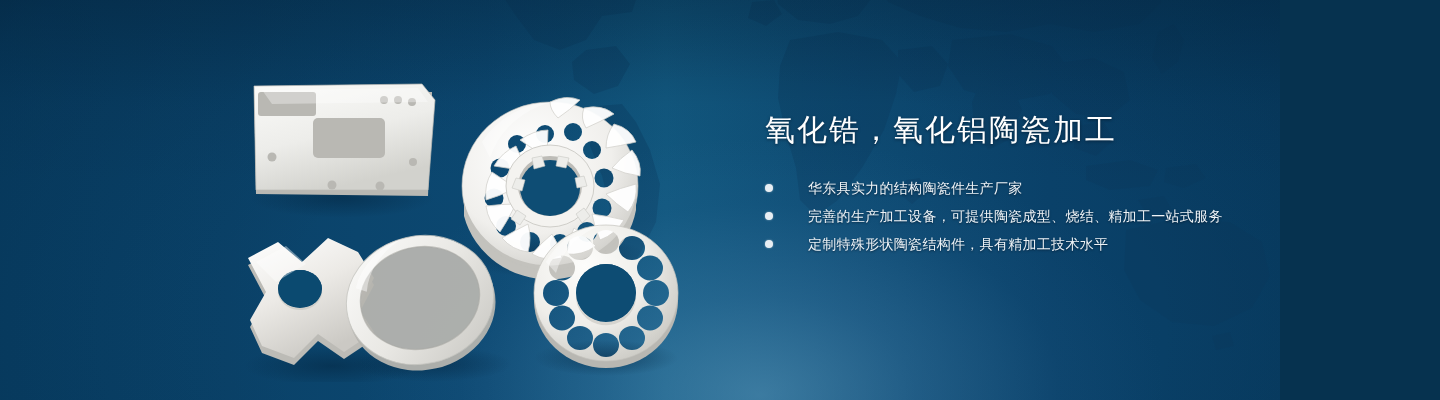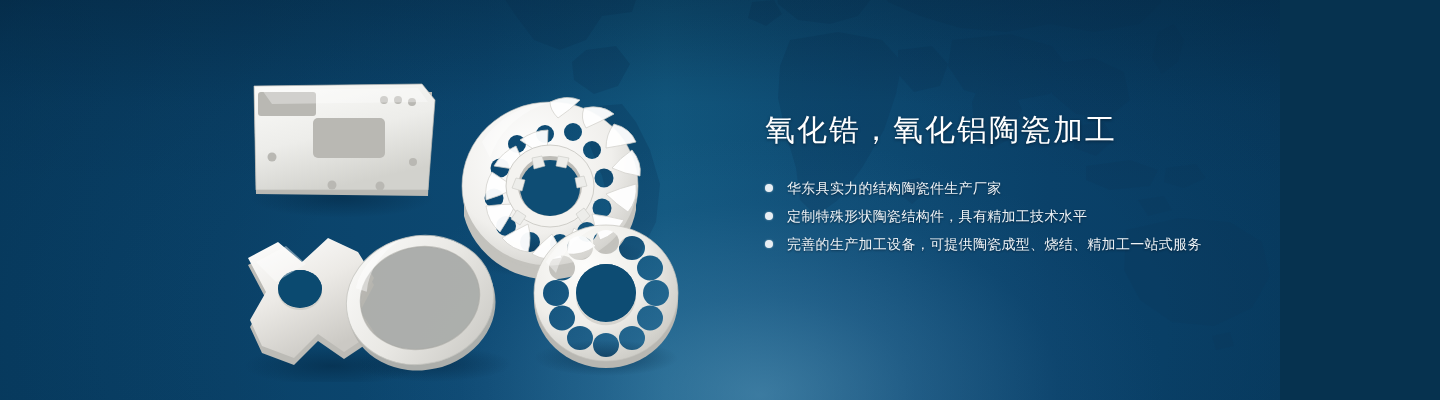--- a/index.html
+++ b/index.html
@@ -99,20 +99,21 @@
     box-shadow:0 0 2px rgba(255,255,255,0.5);
     flex:0 0 auto;
     margin-right:14px;
   }
   .btext{
     color:#eef3f7;
     font-size:14px;
     line-height:20px;
     letter-spacing:0.3px;
     text-shadow:0 1px 2px rgba(0,12,26,0.55);
+    margin-left:21px;
   }
 </style>
 </head>
 <body>
 
 <div class="banner">
 
   <div class="bg-base"></div>
 
   <div class="worldmap">
@@ -364,22 +365,22 @@
 
   <div class="copy">
     <h1 class="headline">氧化锆，氧化铝陶瓷加工</h1>
     <ul class="bullets">
       <li>
         <span class="dot"></span>
         <span class="btext">华东具实力的结构陶瓷件生产厂家</span>
       </li>
       <li>
         <span class="dot"></span>
-        <span class="btext">定制特殊形状陶瓷结构件，具有精加工技术水平</span>
+        <span class="btext">完善的生产加工设备，可提供陶瓷成型、烧结、精加工一站式服务</span>
       </li>
       <li>
         <span class="dot"></span>
-        <span class="btext">完善的生产加工设备，可提供陶瓷成型、烧结、精加工一站式服务</span>
+        <span class="btext">定制特殊形状陶瓷结构件，具有精加工技术水平</span>
       </li>
     </ul>
   </div>
 
 </div>
 
 </body></html>

